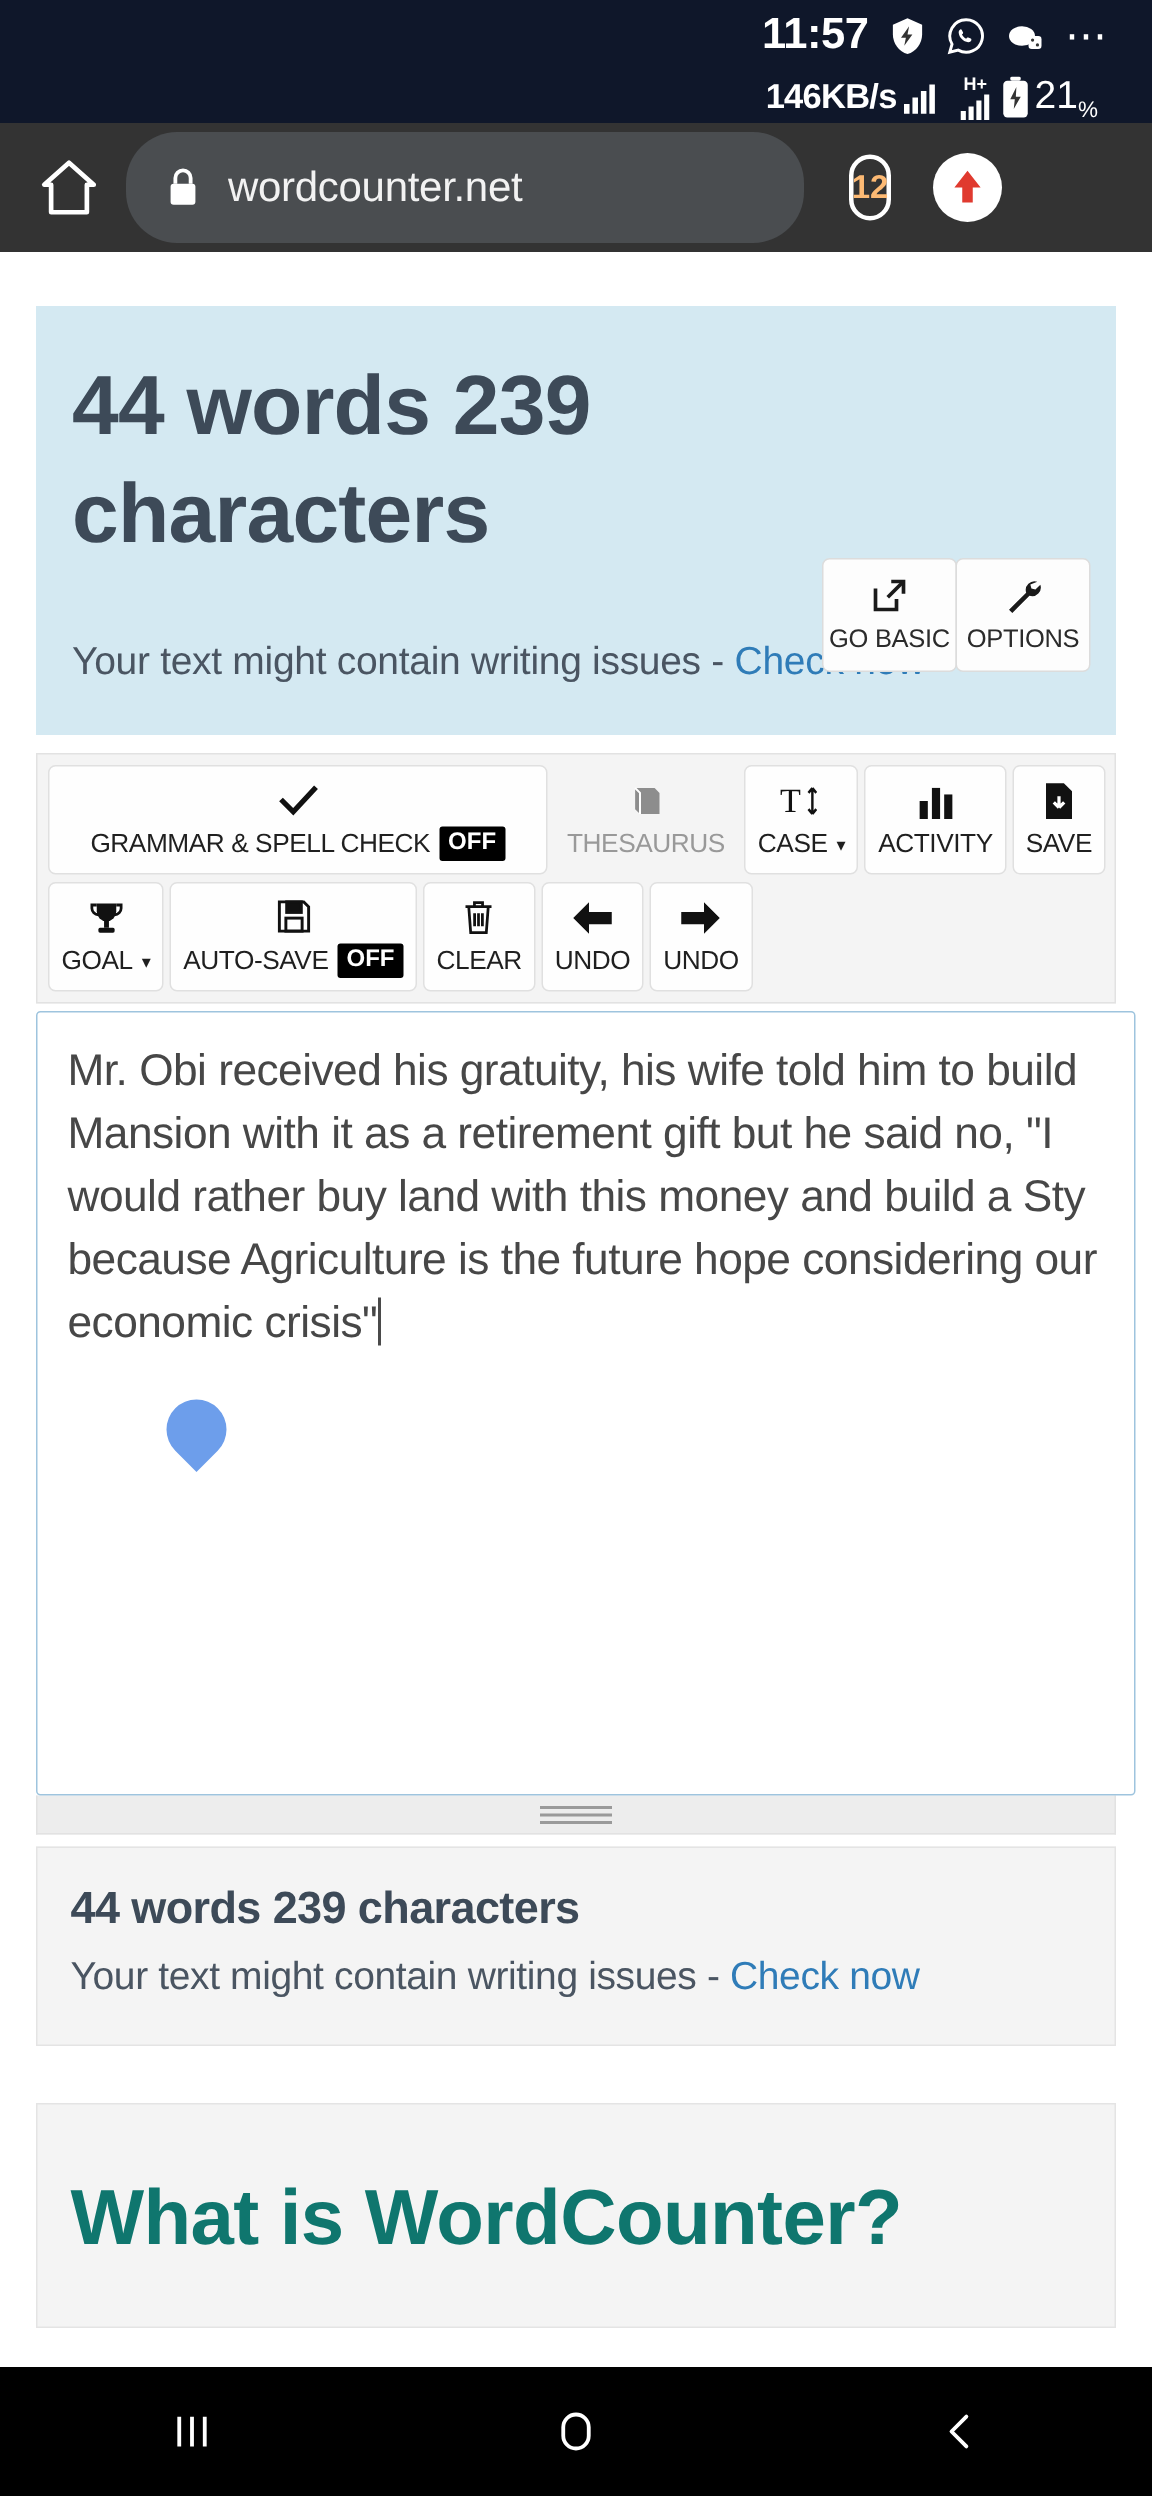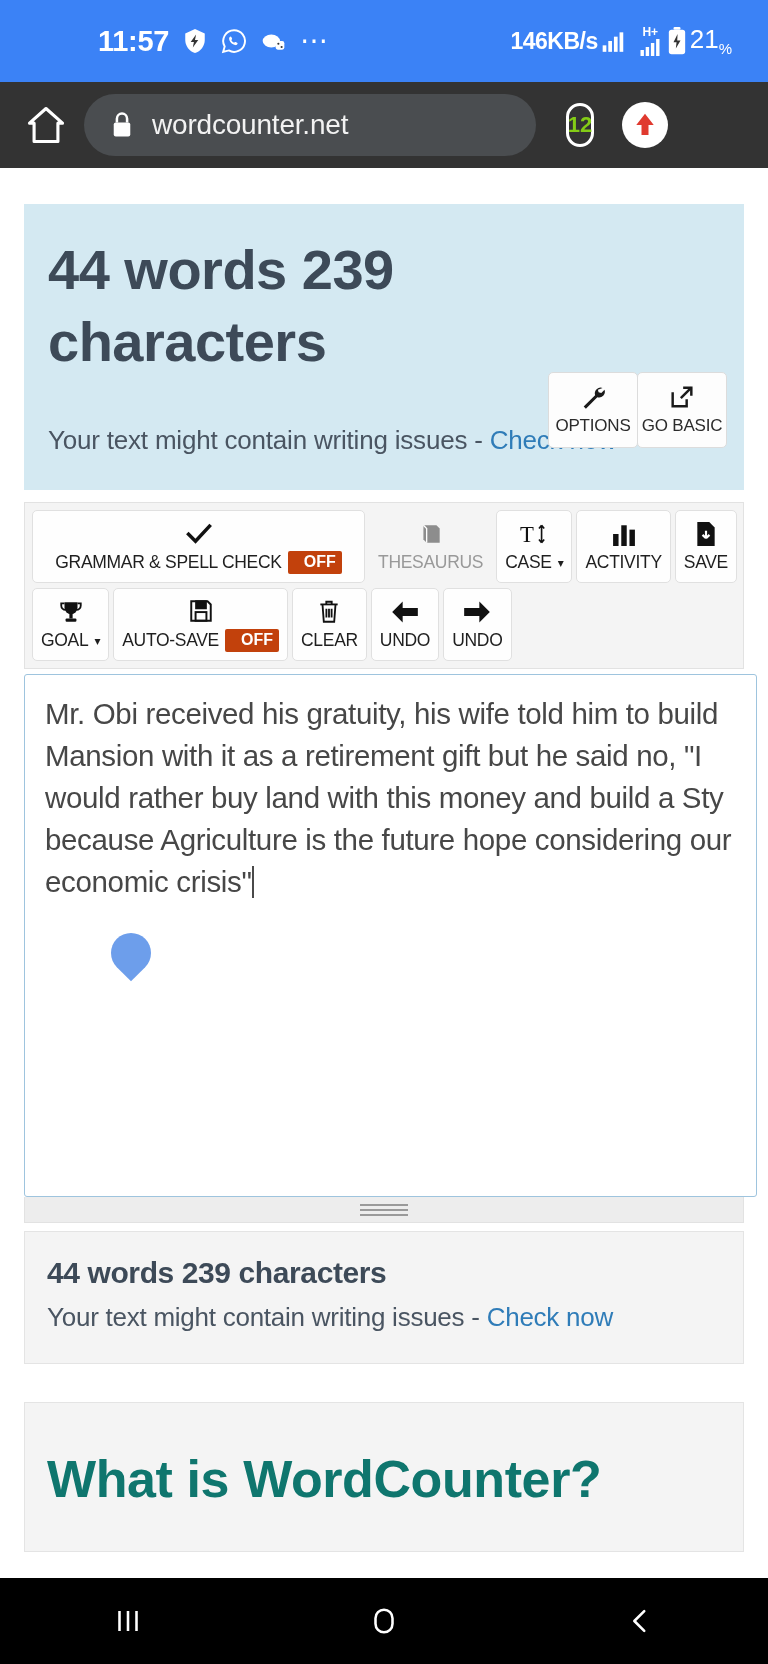--- a/index.html
+++ b/index.html
@@ -7,25 +7,26 @@
     width: 768px; height: 1664px;
     font-family: "Liberation Sans", sans-serif;
     background: #ffffff;
     overflow: hidden;
   }
   body { position: relative; }
 
   
   .statusbar {
     height: 82px;
-    background: #3b82f6;
+    background: #0f172a;
     display: flex;
-    align-items: center;
+    align-items: flex-end;
     padding: 0 28px;
     color: #ffffff;
+    flex-direction: column;
   }
   .sb-left { display: flex; align-items: center; gap: 13px; flex: 1; padding-left: 70px;}
   .sb-time { font-size: 29px; font-weight: bold; letter-spacing: -0.3px; }
   .sb-right { display: flex; align-items: center; gap: 2px; padding-right: 8px;}
   .sb-net { font-size: 23px; font-weight: bold; letter-spacing: -0.5px; }
   .ic { display: inline-flex; align-items: center; justify-content: center; }
   .dots { font-size: 28px; letter-spacing: 2px; line-height: 0.6; }
   .sb-batt { font-size: 26px; font-weight: normal; }
   .sb-batt sub { font-size: 15px; }
   .hplus { font-size: 12px; font-weight: bold; line-height: 1; }
@@ -35,36 +36,36 @@
     height: 86px;
     background: #333333;
     display: flex;
     align-items: center;
     padding: 0 22px;
     gap: 14px;
   }
   .home-btn { width: 48px; height: 48px; display:flex; align-items:center; justify-content:center; }
   .urlbox {
     flex: 1;
-    height: 62px;
+    height: 74px;
     background: #4a4d50;
     border-radius: 34px;
     display: flex;
     align-items: center;
     padding: 0 26px;
     gap: 18px;
     max-width: 452px;
   }
   .url-text { color: #f2f2f2; font-size: 28px; letter-spacing: -0.2px;}
   .tabcount {
     width: 28px; height: 44px;
     border: 3px solid #ffffff;
     border-radius: 20px;
     display: flex; align-items: center; justify-content: center;
-    color: #84cc16; font-size: 22px; font-weight: bold;
+    color: #fdba74; font-size: 22px; font-weight: bold;
     margin-left: 16px;
   }
   .uploadbtn {
     width: 46px; height: 46px; border-radius: 50%;
     background: #ffffff;
     display:flex; align-items:center; justify-content:center;
     margin-left: 14px;
   }
 
   
@@ -128,23 +129,23 @@
     gap: 5px;
     min-height: 72px;
   }
   .tbtn.flat { background: transparent; border-color: transparent; }
   .tbtn-label {
     font-size: 17.5px; color: #1f1f1f; white-space: nowrap;
     display: flex; align-items: center; gap: 6px; letter-spacing: -0.3px;
   }
   .tbtn.flat .tbtn-label { color: #999999; }
   .badge-off {
-    background: #c2410c; color: #ffffff;
+    background: #000000; color: #ffffff;
     font-size: 16px; font-weight: bold;
-    padding: 2px 6px 3px 16px; border-radius: 2px;
+    padding: 2px 6px 3px 6px; border-radius: 2px;
     letter-spacing: 0px;
   }
   .grammar { flex: 1; }
   .caret { font-size: 12px; }
   .icn { height: 26px; display:flex; align-items:center; justify-content:center; }
 
   
   .editor {
     margin: 5px 11px 0 24px;
     background: #ffffff;
@@ -308,35 +309,35 @@
   </div>
 </div>
 
 <div class="page">
 
   <div class="hero">
     <div class="hero-count">44 words 239 characters</div>
     <div class="hero-btns">
       <div class="hbtn">
         <span class="icn">
-          <svg width="28" height="28" viewBox="0 0 24 24" fill="#1a1a1a">
-              <path d="M20.2 4.2a5 5 0 0 0-6.4 6.2L4 20.1 5.9 22l9.8-9.8a5 5 0 0 0 6.2-6.4l-2.8 2.8-2.3-.6-.6-2.3z"></path>
-            </svg>
-        </span>
-        <span class="hbtn-label">OPTIONS</span>
-      </div>
-      <div class="hbtn">
-        <span class="icn">
           <svg width="28" height="28" viewBox="0 0 24 24" fill="none" stroke="#1a1a1a" stroke-width="2.1">
               <path d="M4 8v12h12v-6"></path>
               <path d="M13 4h7v7"></path>
               <path d="M20 4l-9 9"></path>
             </svg>
         </span>
         <span class="hbtn-label">GO BASIC</span>
+      </div>
+      <div class="hbtn">
+        <span class="icn">
+          <svg width="28" height="28" viewBox="0 0 24 24" fill="#1a1a1a">
+              <path d="M20.2 4.2a5 5 0 0 0-6.4 6.2L4 20.1 5.9 22l9.8-9.8a5 5 0 0 0 6.2-6.4l-2.8 2.8-2.3-.6-.6-2.3z"></path>
+            </svg>
+        </span>
+        <span class="hbtn-label">OPTIONS</span>
       </div>
     </div>
     <div class="hero-issue">
       <span>Your text might contain writing issues - </span><span class="link">Check now</span>
     </div>
   </div>
 
   <div class="toolwrap">
     <div class="toolrow">
       <div class="tbtn grammar">

